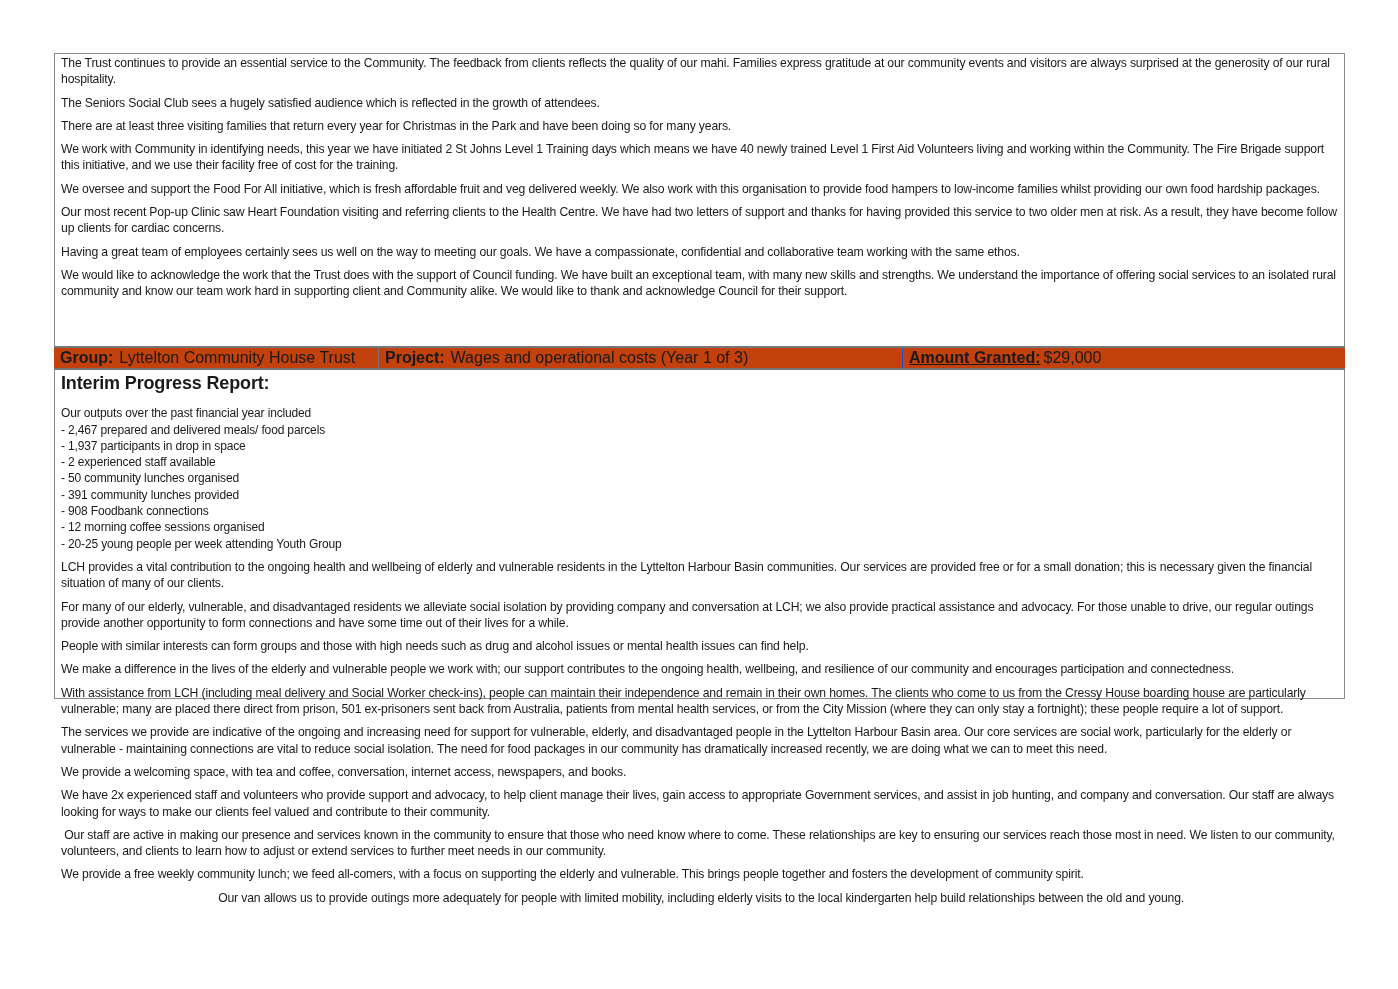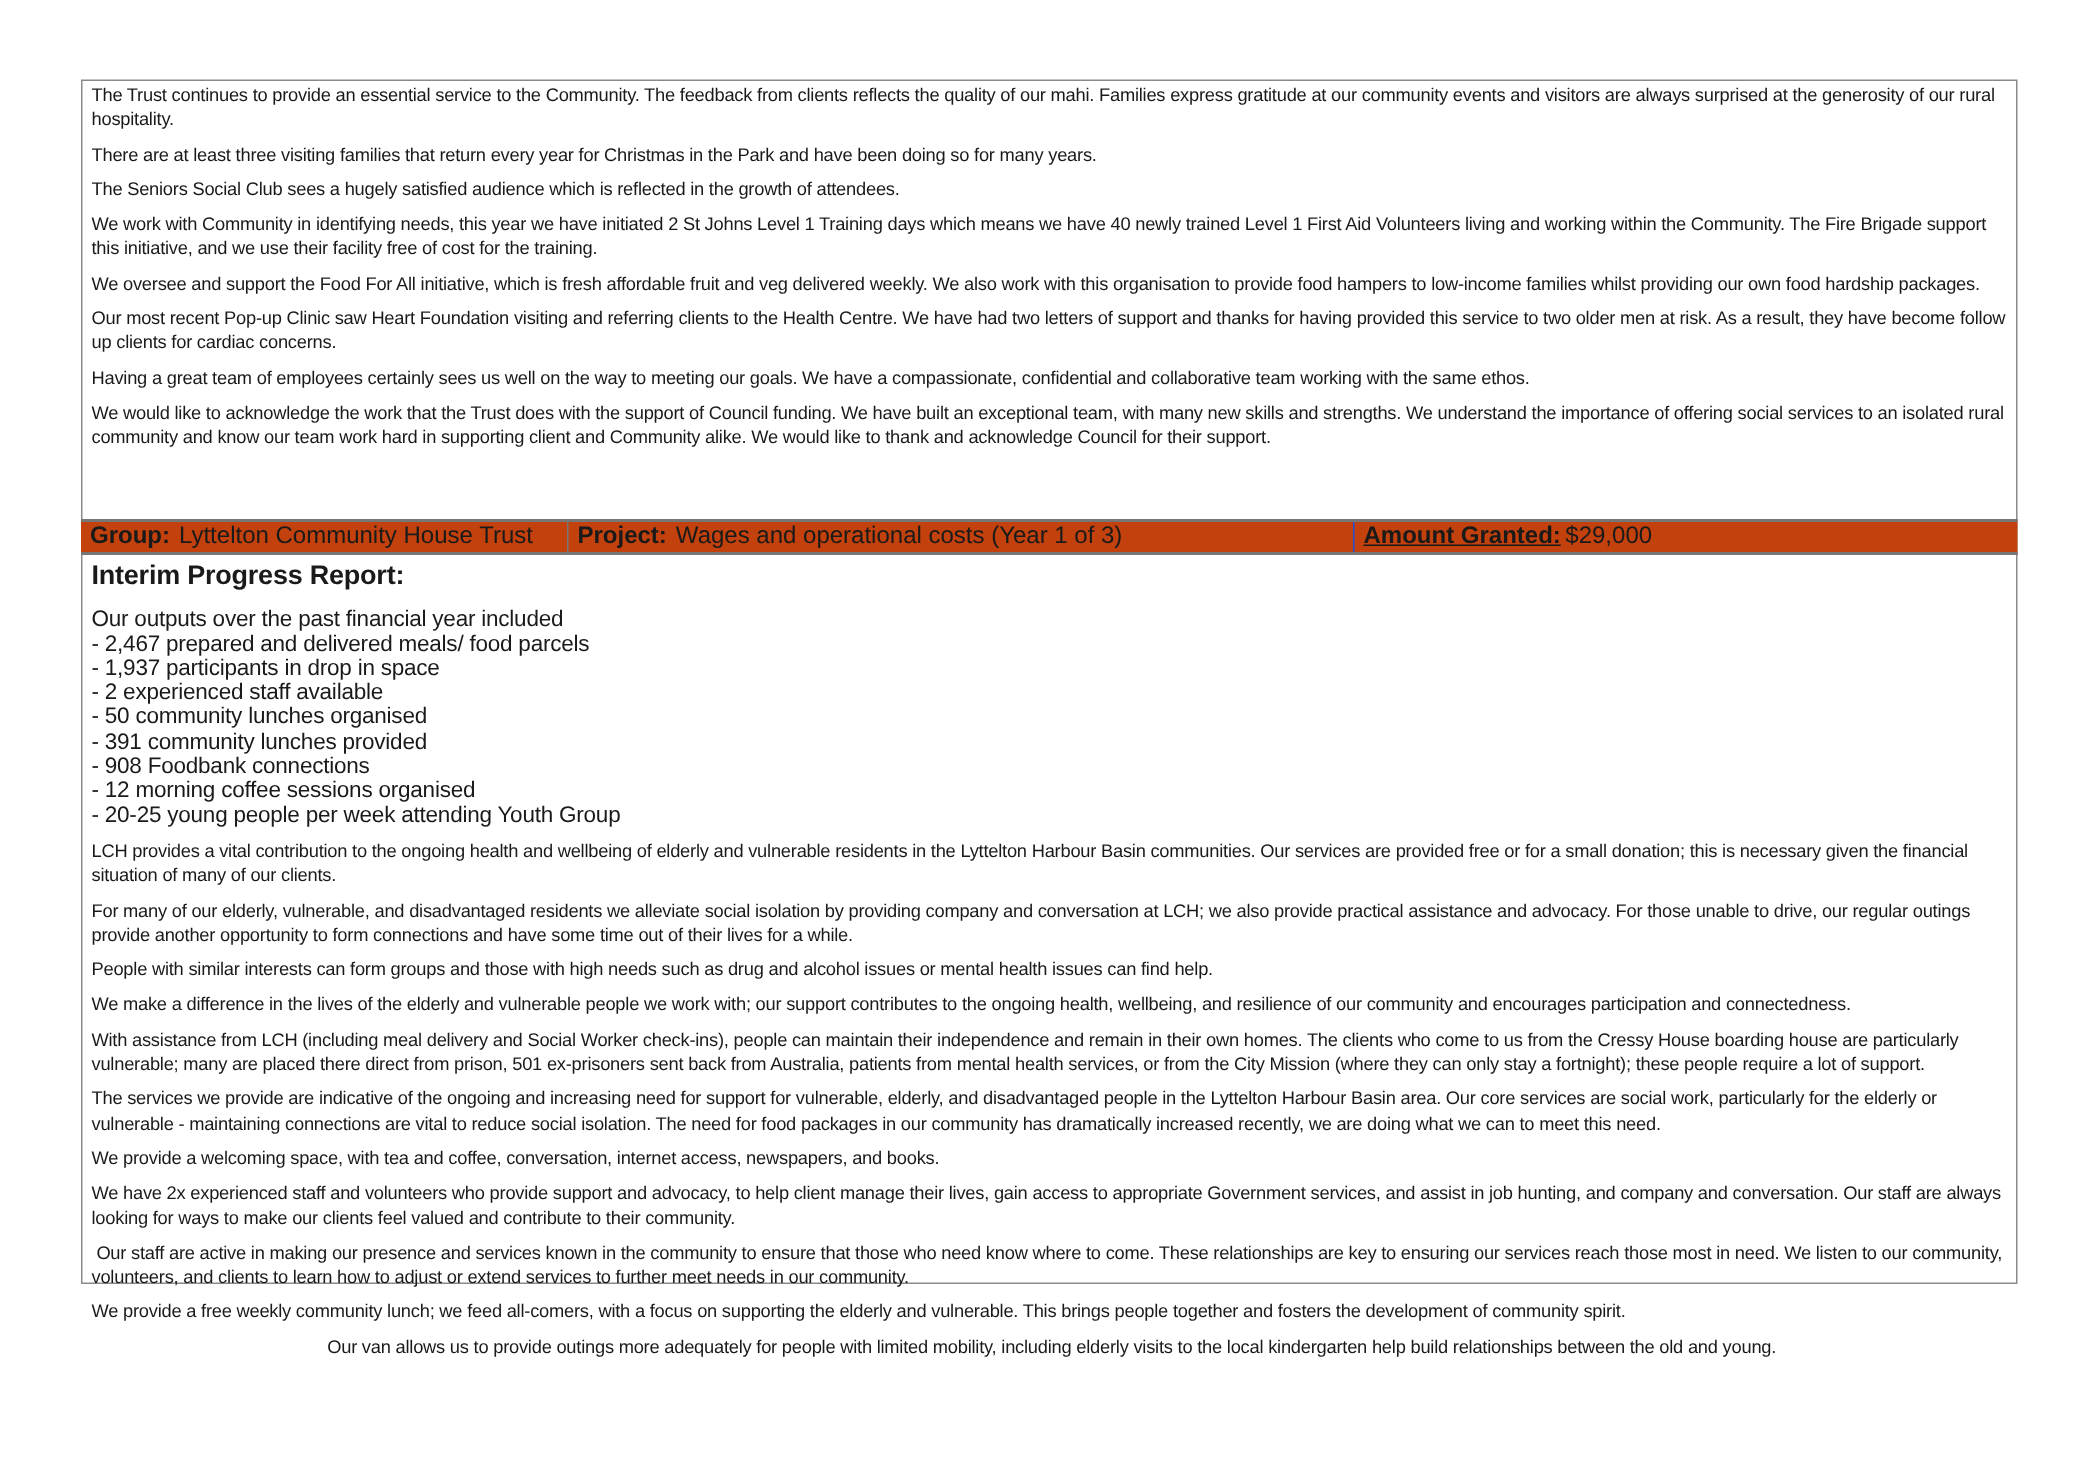--- a/index.html
+++ b/index.html
@@ -12,21 +12,21 @@
     height: 989px;
     position: relative;
     font-family: "Liberation Sans", sans-serif;
     color: #1a1a1a;
   }
   .page-frame {
     position: absolute;
     left: 54px;
     top: 53px;
     width: 1291px;
-    height: 803px;
+    height: 646px;
     border: 1px solid #8a8a8a;
     box-sizing: border-box;
   }
   .section-top {
     position: absolute;
     left: 0;
     top: 0;
     width: 100%;
     height: 292px;
     padding: 1px 6px 0 6px;
@@ -74,35 +74,35 @@
   }
   .report-title {
     font-weight: bold;
     font-size: 18px;
     line-height: 16.3px;
     margin: 0 0 14px 0;
     letter-spacing: -0.15px;
   }
   .outputs {
     margin: 0 0 7px 0;
-    font-size: 15px;
+    font-size: 12px;
     line-height: 16.3px;
     letter-spacing: -0.15px;
   }
   .outputs div { white-space: nowrap; }
 </style>
 </head>
 <body>
 
 <div class="page-frame">
 
   <div class="section-top">
     <p class="para">The Trust continues to provide an essential service to the Community. The feedback from clients reflects the quality of our mahi. Families express gratitude at our community events and visitors are always surprised at the generosity of our rural hospitality.</p>
+    <p class="para">The Seniors Social Club sees a hugely satisfied audience which is reflected in the growth of attendees.</p>
     <p class="para">There are at least three visiting families that return every year for Christmas in the Park and have been doing so for many years.</p>
-    <p class="para">The Seniors Social Club sees a hugely satisfied audience which is reflected in the growth of attendees.</p>
     <p class="para">We work with Community in identifying needs, this year we have initiated 2 St Johns Level 1 Training days which means we have 40 newly trained Level 1 First Aid Volunteers living and working within the Community. The Fire Brigade support this initiative, and we use their facility free of cost for the training.</p>
     <p class="para">We oversee and support the Food For All initiative, which is fresh affordable fruit and veg delivered weekly. We also work with this organisation to provide food hampers to low-income families whilst providing our own food hardship packages.</p>
     <p class="para">Our most recent Pop-up Clinic saw Heart Foundation visiting and referring clients to the Health Centre. We have had two letters of support and thanks for having provided this service to two older men at risk. As a result, they have become follow up clients for cardiac concerns.</p>
     <p class="para">Having a great team of employees certainly sees us well on the way to meeting our goals. We have a compassionate, confidential and collaborative team working with the same ethos.</p>
     <p class="para">We would like to acknowledge the work that the Trust does with the support of Council funding. We have built an exceptional team, with many new skills and strengths. We understand the importance of offering social services to an isolated rural community and know our team work hard in supporting client and Community alike. We would like to thank and acknowledge Council for their support.</p>
   </div>
 
   <div class="header-row">
     <div class="header-cell c1">
       <b>Group:</b>

